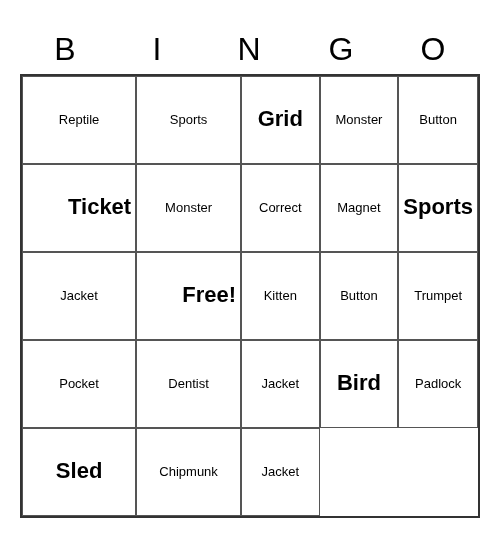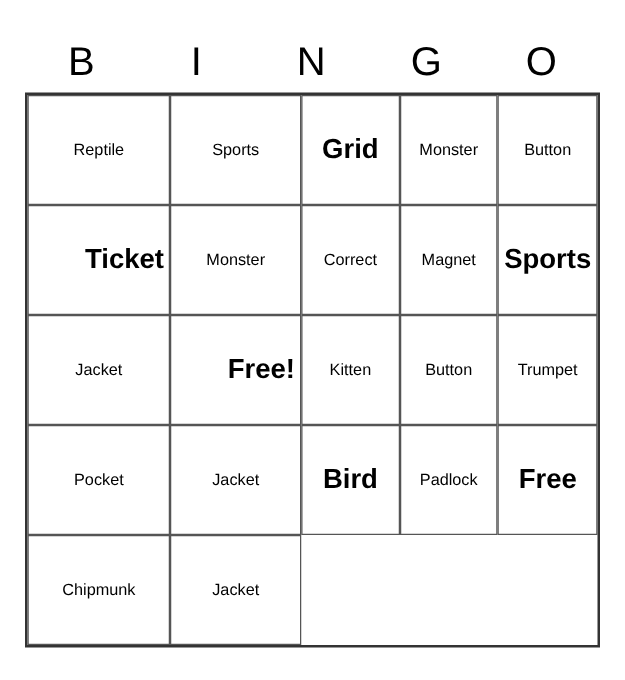--- a/index.html
+++ b/index.html
@@ -133,30 +133,33 @@
       <div class="cell cell-sm">
         <span>Button</span>
       </div>
       <div class="cell cell-sm">
         <span>Trumpet</span>
       </div>
       <div class="cell cell-sm">
         <span>Pocket</span>
       </div>
       <div class="cell cell-sm">
+        <span>Dentist</span>
+      </div>
+      <div class="cell cell-sm">
         <span>Jacket</span>
       </div>
       <div class="cell cell-lg">
         <span>Bird</span>
       </div>
       <div class="cell cell-sm">
         <span>Padlock</span>
       </div>
       <div class="cell cell-lg">
-        <span>Free</span>
+        <span>Sled</span>
       </div>
       <div class="cell cell-sm">
         <span>Chipmunk</span>
       </div>
       <div class="cell cell-sm">
         <span>Jacket</span>
       </div>
     </div>
 </div>
 

